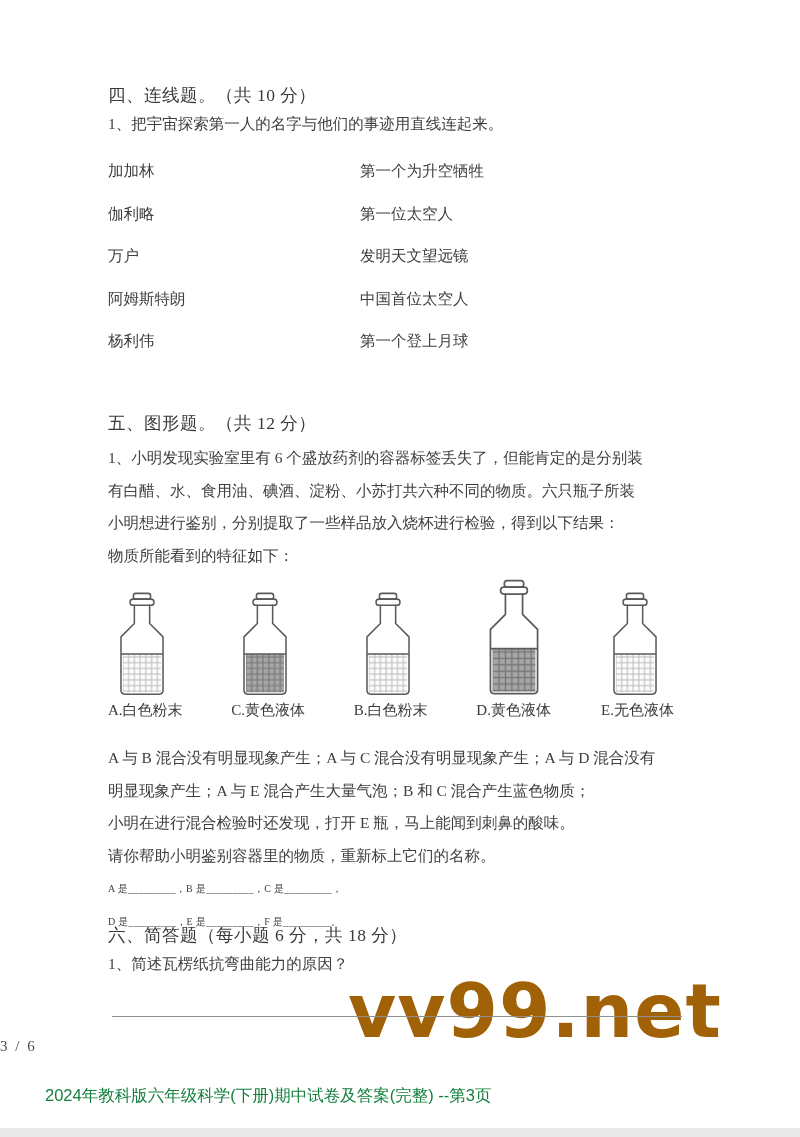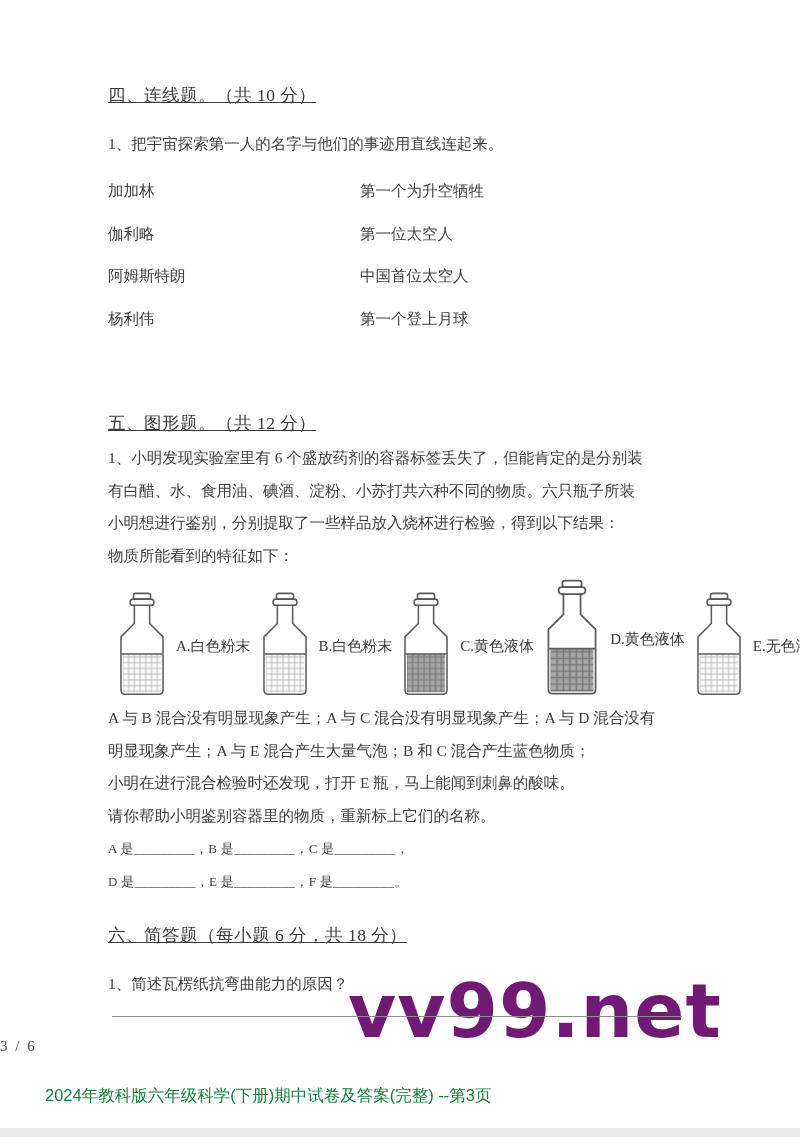--- a/index.html
+++ b/index.html
@@ -12,54 +12,54 @@
     font-family: "Liberation Serif", "DejaVu Serif", serif;
     color: #3e3e3e;
   }
   .sec { position: absolute; left: 108px; right: 56px; z-index: 2; }
   #sec-match { top: 84px; }
   #sec-diagram { top: 412px; }
   #sec-short { top: 924px; }
 
   .sec-heading {
     font-size: 17.5px; font-weight: 400; margin: 0;
-    letter-spacing: 0.5px; color: #3a3a3a; line-height: 22px; text-decoration: underline;
-  }
-  .q-text { font-size: 15.5px; margin-top: 28px; line-height: 20px; }
+    letter-spacing: 0.5px; color: #3a3a3a; line-height: 22px;
+  }
+  .q-text { font-size: 15.5px; margin-top: 8px; line-height: 20px; }
 
   .match-grid { margin-top: 27px; }
   .match-row { display: flex; margin-bottom: 22.5px; line-height: 20px; font-size: 15.5px; font-family: Liberation Serif, serif; }
   .match-left { width: 252px; flex: none; }
 
   .para-line  { font-size: 15.5px; line-height: 32.5px; white-space: nowrap; }
 
   .bottle-row {
     display: flex; justify-content: space-between; align-items: flex-end;
     width: 566px; margin-top: 6px; margin-left: 0px;
   }
-  .bottle { display: flex; align-items: center; }
+  .bottle { display: flex; flex-direction: column; }
   .bottle svg { display: block; }
   .bottle-label { font-size: 15px; margin-top: 3px; white-space: nowrap; color: #3a3a3a; }
 
-  .result-block { margin-top: 4px; }
-  .blank-line { font-size: 13px; line-height: 33px; letter-spacing: 0.3px; }
+  .result-block { margin-top: 22px; }
+  .blank-line { font-size: 10px; line-height: 33px; letter-spacing: 0.3px; }
 
   .answer-line {
     position: absolute; top: 1016px; left: 112px; width: 570px; height: 0;
     border-top: 1px solid #8f8f8f; z-index: 2;
   }
   .page-num {
     position: absolute; top: 1038px; left: 0; width: 790px; 
     font-size: 15px; letter-spacing: 2px; z-index: 2; color: #4a4a4a;
   }
   .watermark {
     position: absolute; top: 974px; left: 348px; z-index: 1;
     font-family: "DejaVu Sans", "Liberation Sans", sans-serif;
     font-weight: 700; font-size: 74px; letter-spacing: 1px;
-    color: #701a75; user-select: none; line-height: 1;
+    color: #a16207; user-select: none; line-height: 1;
   }
   .footer-src {
     position: absolute; top: 1085px; left: 45px; z-index: 2;
     font-family: "Liberation Sans", "DejaVu Sans", sans-serif;
     font-size: 16.5px; color: #15803d;
   }
   .bottom-strip {
     position: absolute; left: 0; bottom: 0; width: 800px; height: 9px;
     background: #e9e9e9; z-index: 3;
   }
@@ -89,20 +89,24 @@
     <div class="match-grid" id="match-grid">
         <div class="match-row">
           <span class="match-left">加加林</span>
           <span class="match-right">第一个为升空牺牲</span>
         </div>
         <div class="match-row">
           <span class="match-left">伽利略</span>
           <span class="match-right">第一位太空人</span>
         </div>
         <div class="match-row">
+          <span class="match-left">万户</span>
+          <span class="match-right">发明天文望远镜</span>
+        </div>
+        <div class="match-row">
           <span class="match-left">阿姆斯特朗</span>
           <span class="match-right">中国首位太空人</span>
         </div>
         <div class="match-row">
           <span class="match-left">杨利伟</span>
           <span class="match-right">第一个登上月球</span>
         </div>
       </div>
   </div>
 
@@ -122,41 +126,41 @@
               <rect x="26" y="2.5" width="18" height="6" rx="2.5" fill="#ffffff"></rect>
               <rect x="22.5" y="8.5" width="25" height="6.5" rx="3" fill="#ffffff"></rect>
               <path d="M27,15 L27,34 L13,48 L13,104 Q13,108 17,108 L53,108 Q57,108 57,104 L57,48 L43,34 L43,15"></path>
               <line x1="13.8" y1="66" x2="56.2" y2="66"></line>
             </g>
           </svg>
           <div class="bottle-label">A.白色粉末</div>
         </div>
         <div class="bottle">
           <svg viewBox="0 0 70 112" width="68" height="107">
+            <rect x="15" y="66" width="40" height="40" fill="url(#hatch-dark)"></rect>
+            <g stroke="#5a5a5a" stroke-width="1.6" fill="none" stroke-linejoin="round" stroke-linecap="round">
+              <rect x="26" y="2.5" width="18" height="6" rx="2.5" fill="#ffffff"></rect>
+              <rect x="22.5" y="8.5" width="25" height="6.5" rx="3" fill="#ffffff"></rect>
+              <path d="M27,15 L27,34 L13,48 L13,104 Q13,108 17,108 L53,108 Q57,108 57,104 L57,48 L43,34 L43,15"></path>
+              <line x1="13.8" y1="66" x2="56.2" y2="66"></line>
+            </g>
+          </svg>
+          <div class="bottle-label">C.黄色液体</div>
+        </div>
+        <div class="bottle">
+          <svg viewBox="0 0 70 112" width="68" height="107">
             <rect x="15" y="66" width="40" height="40" fill="url(#hatch-light)"></rect>
             <g stroke="#5a5a5a" stroke-width="1.6" fill="none" stroke-linejoin="round" stroke-linecap="round">
               <rect x="26" y="2.5" width="18" height="6" rx="2.5" fill="#ffffff"></rect>
               <rect x="22.5" y="8.5" width="25" height="6.5" rx="3" fill="#ffffff"></rect>
               <path d="M27,15 L27,34 L13,48 L13,104 Q13,108 17,108 L53,108 Q57,108 57,104 L57,48 L43,34 L43,15"></path>
               <line x1="13.8" y1="66" x2="56.2" y2="66"></line>
             </g>
           </svg>
           <div class="bottle-label">B.白色粉末</div>
-        </div>
-        <div class="bottle">
-          <svg viewBox="0 0 70 112" width="68" height="107">
-            <rect x="15" y="66" width="40" height="40" fill="url(#hatch-dark)"></rect>
-            <g stroke="#5a5a5a" stroke-width="1.6" fill="none" stroke-linejoin="round" stroke-linecap="round">
-              <rect x="26" y="2.5" width="18" height="6" rx="2.5" fill="#ffffff"></rect>
-              <rect x="22.5" y="8.5" width="25" height="6.5" rx="3" fill="#ffffff"></rect>
-              <path d="M27,15 L27,34 L13,48 L13,104 Q13,108 17,108 L53,108 Q57,108 57,104 L57,48 L43,34 L43,15"></path>
-              <line x1="13.8" y1="66" x2="56.2" y2="66"></line>
-            </g>
-          </svg>
-          <div class="bottle-label">C.黄色液体</div>
         </div>
         <div class="bottle">
           <svg viewBox="0 0 70 112" width="76" height="120">
             <rect x="15" y="66" width="40" height="40" fill="url(#hatch-dark)"></rect>
             <g stroke="#5a5a5a" stroke-width="1.6" fill="none" stroke-linejoin="round" stroke-linecap="round">
               <rect x="26" y="2.5" width="18" height="6" rx="2.5" fill="#ffffff"></rect>
               <rect x="22.5" y="8.5" width="25" height="6.5" rx="3" fill="#ffffff"></rect>
               <path d="M27,15 L27,34 L13,48 L13,104 Q13,108 17,108 L53,108 Q57,108 57,104 L57,48 L43,34 L43,15"></path>
               <line x1="13.8" y1="66" x2="56.2" y2="66"></line>
             </g>

